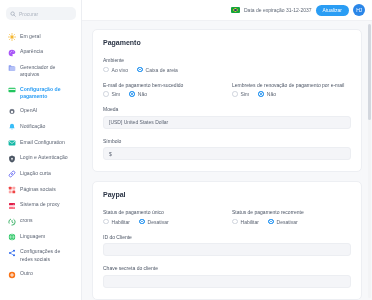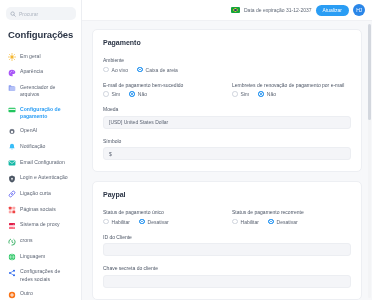--- a/index.html
+++ b/index.html
@@ -266,21 +266,20 @@
     <div class="search-box">
       <span class="s-ico">
         <svg width="6" height="6" viewBox="0 0 16 16">
           <circle cx="7" cy="7" r="4.6" fill="none" stroke="#9aa2b1" stroke-width="1.8"></circle>
           <line x1="10.4" y1="10.4" x2="14.2" y2="14.2" stroke="#9aa2b1" stroke-width="1.8" stroke-linecap="round"></line>
         </svg>
       </span>
       <input class="search-input" type="text" placeholder="Procurar" style="">
     </div>
 
-    <div class="side-title">Configurações</div>
 
     <nav class="nav">
 
       <div class="nav-item">
         <span class="nav-ico">
           <svg width="8" height="8" viewBox="0 0 24 24">
               <circle cx="12" cy="12" r="5" fill="#f5b731"></circle>
               <g stroke="#f5b731" stroke-width="2.4" stroke-linecap="round">
                 <line x1="12" y1="1.5" x2="12" y2="4"></line>
                 <line x1="12" y1="20" x2="12" y2="22.5"></line>

